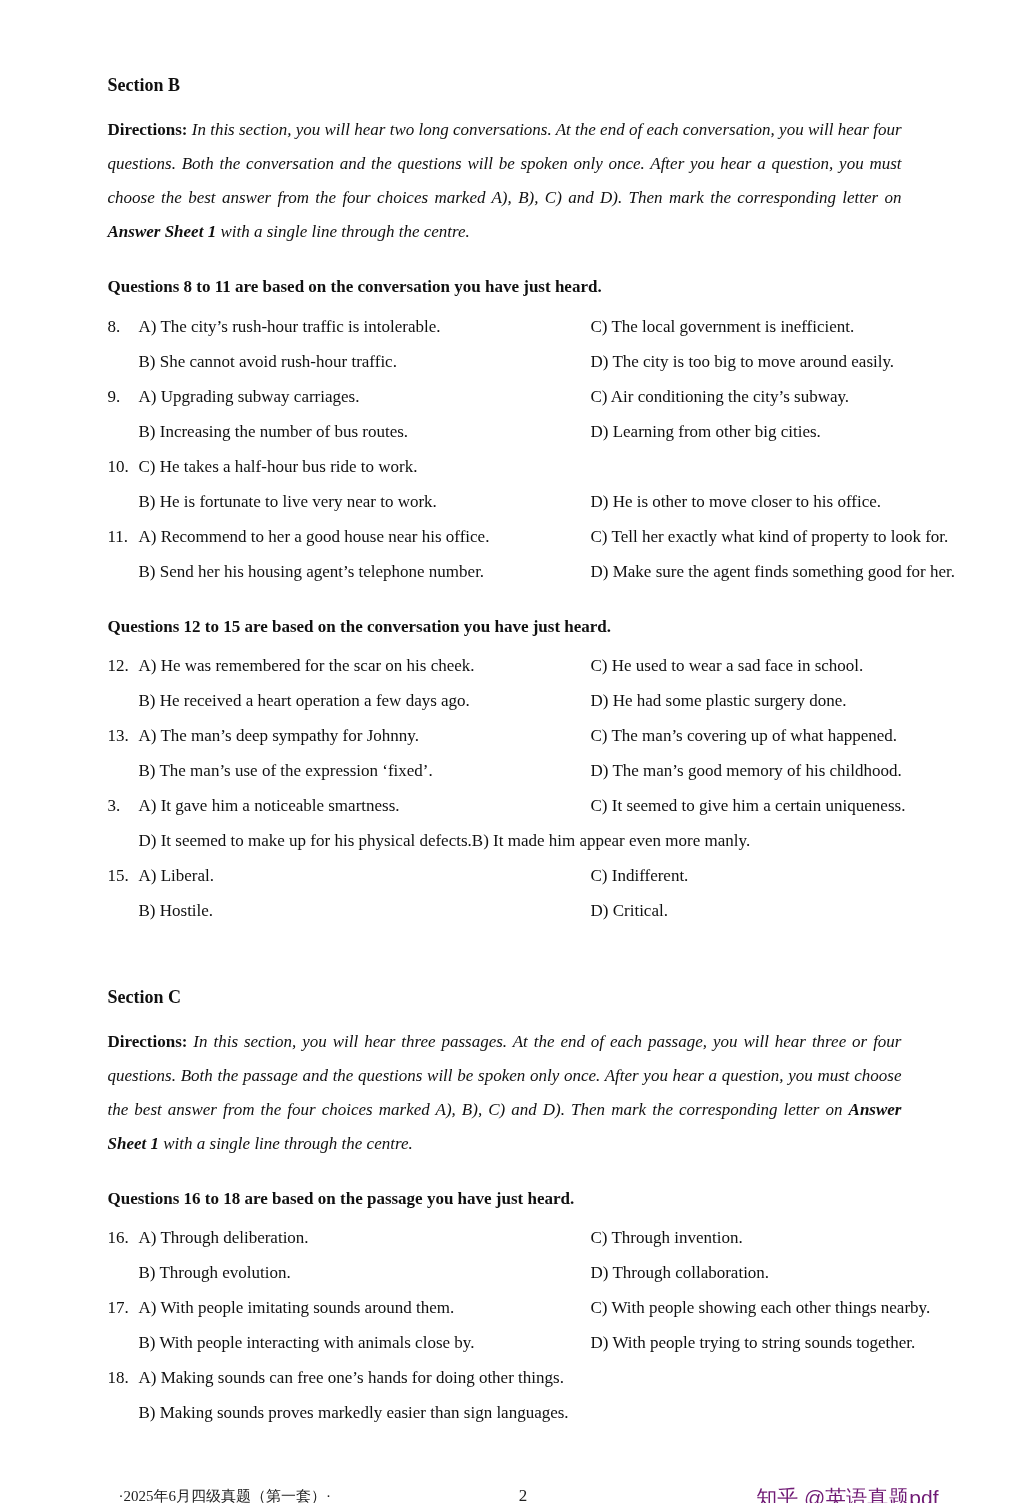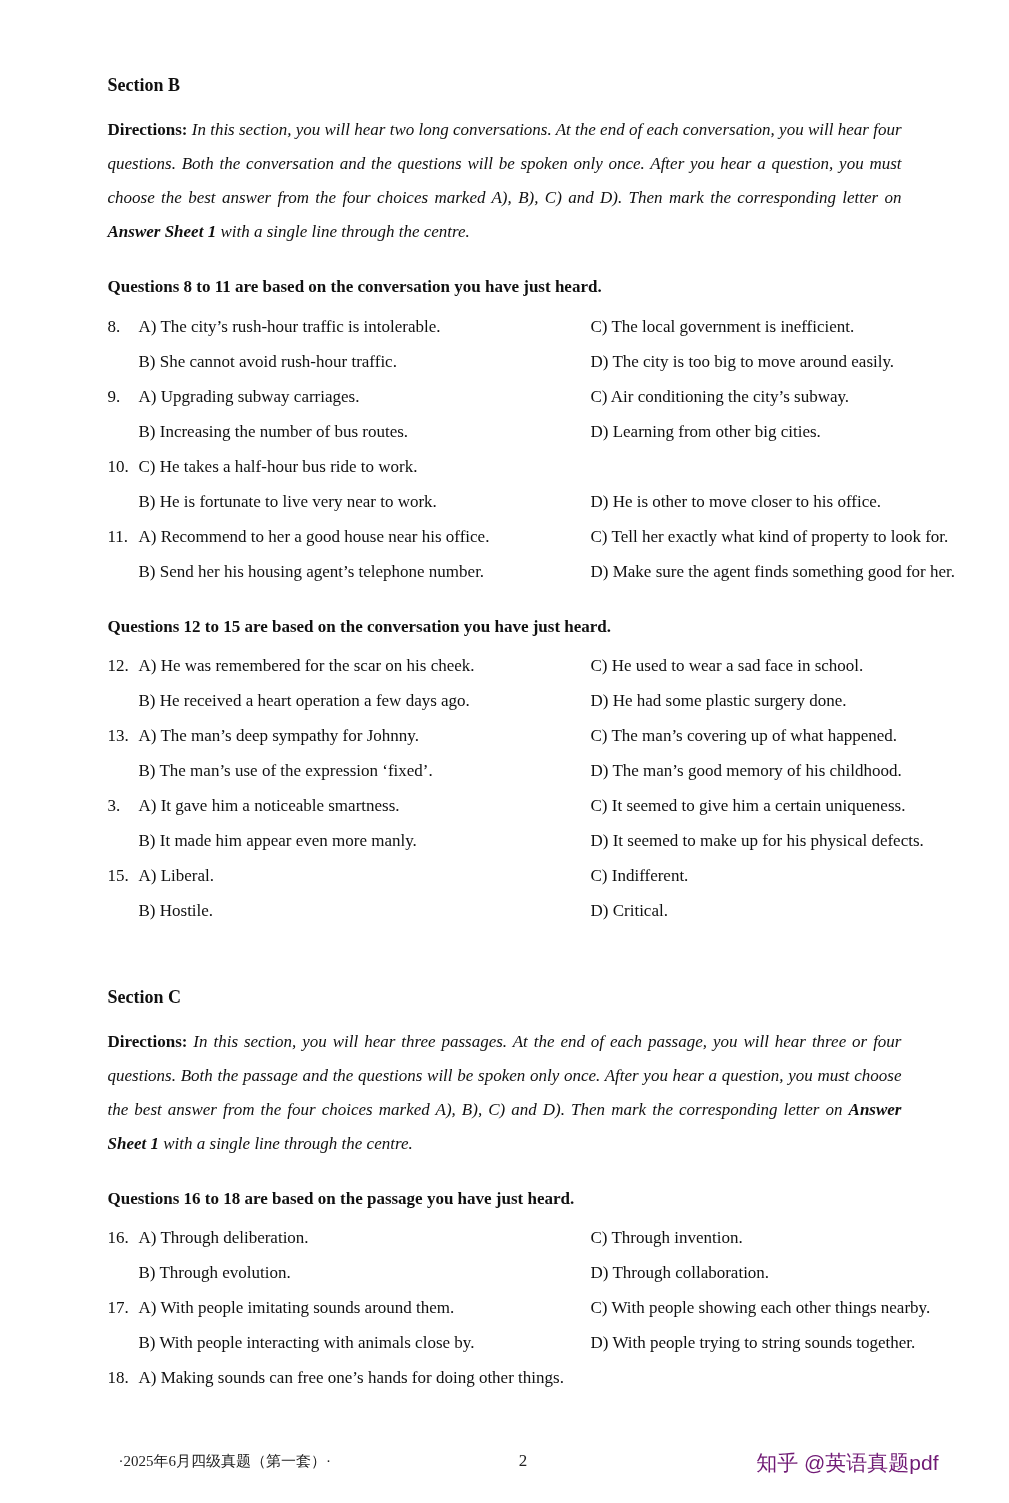--- a/index.html
+++ b/index.html
@@ -173,22 +173,22 @@
           <span class="q-opt q-left">B) The man’s use of the expression ‘fixed’.</span>
           <span class="q-opt q-right">D) The man’s good memory of his childhood.</span>
         </div>
         <div class="q-row">
           <span class="q-num">3.</span>
           <span class="q-opt q-left">A) It gave him a noticeable smartness.</span>
           <span class="q-opt q-right">C) It seemed to give him a certain uniqueness.</span>
         </div>
         <div class="q-row">
           <span class="q-num"></span>
+          <span class="q-opt q-right">D) It seemed to make up for his physical defects.</span>
           <span class="q-opt q-left">B) It made him appear even more manly.</span>
-          <span class="q-opt q-right">D) It seemed to make up for his physical defects.</span>
         </div>
         <div class="q-row">
           <span class="q-num">15.</span>
           <span class="q-opt q-left">A) Liberal.</span>
           <span class="q-opt q-right">C) Indifferent.</span>
         </div>
         <div class="q-row">
           <span class="q-num"></span>
           <span class="q-opt q-left">B) Hostile.</span>
           <span class="q-opt q-right">D) Critical.</span>
@@ -218,20 +218,24 @@
         </div>
         <div class="q-row">
           <span class="q-num"></span>
           <span class="q-opt q-left">B) With people interacting with animals close by.</span>
           <span class="q-opt q-right">D) With people trying to string sounds together.</span>
         </div>
         <div class="q-row">
           <span class="q-num">18.</span>
           <span class="q-opt q-left q-full">A) Making sounds can free one’s hands for doing other things.</span>
         </div>
+        <div class="q-row">
+          <span class="q-num"></span>
+          <span class="q-opt q-left q-full">B) Making sounds proves markedly easier than sign languages.</span>
+        </div>
       </div>
   </section>
 
   <div class="page-footer">
     <span class="footer-source">·2025年6月四级真题（第一套）·</span>
     <span class="footer-page-number">2</span>
     <span class="footer-watermark">知乎 @英语真题pdf</span>
   </div>
 
 </div>

